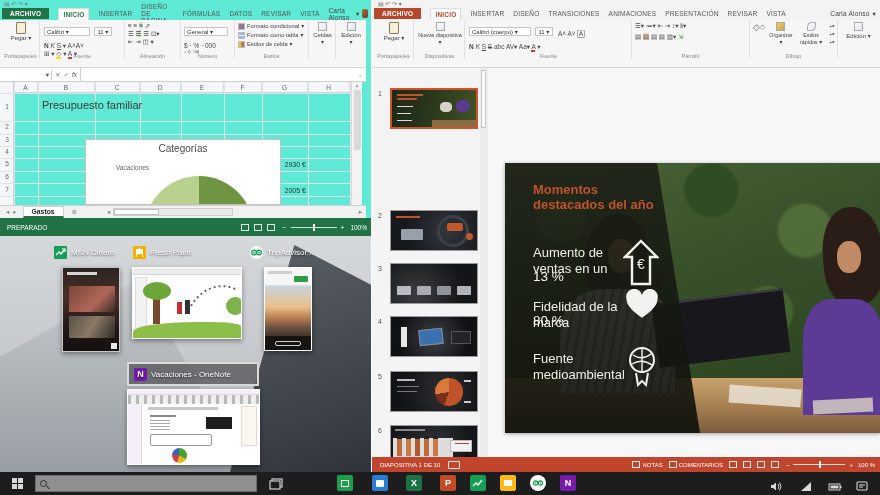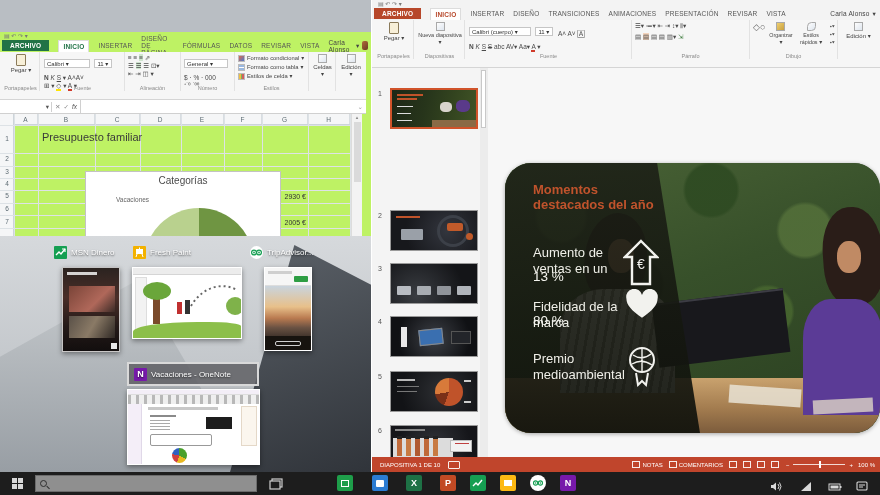--- a/index.html
+++ b/index.html
@@ -1,21 +1,21 @@
 <!DOCTYPE html>
 <html><head>
 <meta charset="utf-8">
 <style>
   html,body{margin:0;padding:0;background:#666;}
   *{box-sizing:border-box;font-family:"Liberation Sans",sans-serif;}
   .screen{position:relative;width:880px;height:495px;overflow:hidden;background:#b9bec3;}
   .abs{position:absolute;}
 
   
-  .xl{left:0;top:0;width:373px;height:236px;background:#bef264;border-right:1px solid #fff;margin-top:32px;}
+  .xl{left:0;top:0;width:373px;height:236px;background:#5eead4;border-right:1px solid #fff;}
   .ribbon-tabs{display:flex;align-items:center;gap:9px;font-size:6.5px;color:#555;letter-spacing:.2px;}
   .filetab{color:#fff;padding:2px 8px;font-weight:bold;}
   .xl .filetab{background:#217346;}
   .tab{cursor:default;}
   .tab.active{background:#fff;color:#217346;font-weight:bold;padding:2px 4px;border:1px solid #dcdcdc;border-bottom:none;}
   .pp .tab.active{color:#b7472a;}
   .account{margin-left:auto;display:flex;align-items:center;gap:3px;color:#444;}
   .avatar{width:9px;height:9px;background:linear-gradient(135deg,#b06a3a,#6a3a22);border-radius:2px;}
   .ribbon{background:#f6f6f6;border-bottom:1px solid #d5d5d5;}
   .grp{position:absolute;top:0;bottom:8px;border-right:1px solid #e2e2e2;padding:2px 2px 0 3px;}
@@ -52,21 +52,21 @@
   .thumb.sel{border:2px solid #d0532a;}
   .tnum{position:absolute;left:6px;font-size:7px;color:#555;}
   .t1{background:linear-gradient(100deg,#1d2716 0%,#27351b 40%,#33441f 70%,#405426 100%);}
   .t2{background:radial-gradient(circle at 65% 50%,#33363e 0%,#17181c 70%);}
   .t3{background:radial-gradient(circle at 30% 80%,#3a3d42 0%,#141518 70%);}
   .t4{background:radial-gradient(circle at 50% 55%,#3c3f45 0%,#101114 75%);}
   .t5{background:radial-gradient(circle at 60% 50%,#2e3034 0%,#121316 75%);}
   .t6{background:radial-gradient(circle at 50% 45%,#303237 0%,#15161a 75%);}
   .t7{background:radial-gradient(circle at 50% 55%,#c2c2c2 0%,#6a6a6a 30%,#1f1f22 78%);}
   .slidearea{position:absolute;background:#f7f7f7;}
-  .slide{position:absolute;overflow:hidden;background:#3d5330;box-shadow:0 1px 4px rgba(0,0,0,.35);border-radius:26px;}
+  .slide{position:absolute;overflow:hidden;background:#3d5330;box-shadow:0 1px 4px rgba(0,0,0,.35);}
   .foliage{position:absolute;inset:0;
     background:
       radial-gradient(circle at 15% 20%,rgba(90,122,64,.9) 0 6%,transparent 7%),
       radial-gradient(circle at 55% 10%,rgba(46,74,34,.9) 0 8%,transparent 9%),
       radial-gradient(circle at 80% 25%,rgba(84,112,58,.85) 0 7%,transparent 8%),
       radial-gradient(circle at 35% 45%,rgba(38,58,26,.9) 0 9%,transparent 10%),
       radial-gradient(circle at 70% 55%,rgba(73,104,48,.8) 0 8%,transparent 9%),
       radial-gradient(circle at 90% 70%,rgba(52,80,36,.9) 0 10%,transparent 11%),
       radial-gradient(circle at 25% 75%,rgba(64,92,44,.85) 0 9%,transparent 10%),
       linear-gradient(160deg,#4a6336 0%,#37502a 45%,#2a3f20 100%);}
@@ -504,21 +504,21 @@
         <div class="slideval" style="left:28px;top:106px;">13 %</div>
         <svg class="abs" style="left:118px;top:76px;" width="36" height="48" viewBox="0 0 36 48">
           <path d="M18 2 L34 18 H27 V45 H9 V18 H2 Z" fill="none" stroke="#f2f2ee" stroke-width="2.4"></path>
           <text x="18" y="30" text-anchor="middle" fill="#f2f2ee" font-size="14" font-family="DejaVu Sans, sans-serif">€</text>
         </svg>
         <div class="slidetext" style="left:28px;top:136px;width:120px;">Fidelidad de la marca</div>
         <div class="slideval" style="left:28px;top:150px;text-align:right;">80 %</div>
         <svg class="abs" style="left:120px;top:126px;" width="34" height="32" viewBox="0 0 24 22">
           <path d="M12 20 C 5 15, 1 11, 1 6.5 A 5 5 0 0 1 12 4 A 5 5 0 0 1 23 6.5 C 23 11, 19 15, 12 20 Z" fill="#f2f2ee"></path>
         </svg>
-        <div class="slidetext" style="left:28px;top:188px;width:78px;">Premio medioambiental</div>
+        <div class="slidetext" style="left:28px;top:188px;width:78px;">Fuente medioambiental</div>
         <svg class="abs" style="left:120px;top:182px;" width="34" height="44" viewBox="0 0 34 44">
           <circle cx="17" cy="15" r="12" fill="none" stroke="#f2f2ee" stroke-width="2"></circle>
           <path d="M8 10 Q17 16 26 9 M7 19 Q17 13 27 20 M17 3 V27" stroke="#f2f2ee" stroke-width="1.4" fill="none"></path>
           <path d="M11 28 L13 40 L17 36 L21 40 L23 28" fill="none" stroke="#f2f2ee" stroke-width="2"></path>
         </svg>
       </div>
     </div>
 
     <div class="ppstatus" style="left:0;top:457px;width:508px;height:15px;">
       <span style="margin-left:8px;">DIAPOSITIVA 1 DE 10</span>

